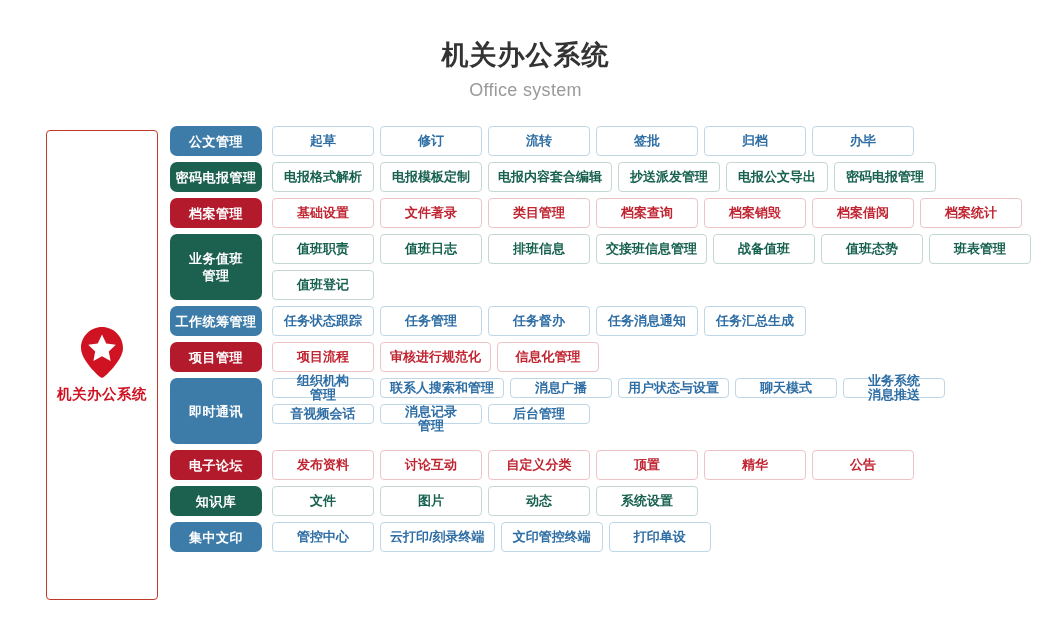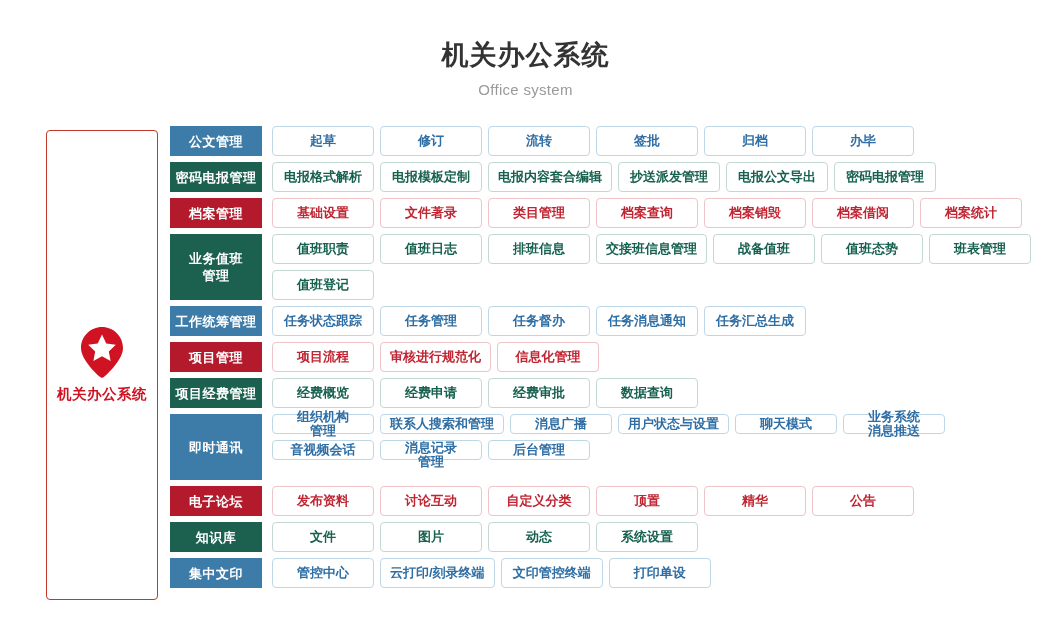--- a/index.html
+++ b/index.html
@@ -13,21 +13,21 @@
     position:relative;
   }
 
   
   .header{width:100%;text-align:center;padding-top:38px;}
   .title{
     font-size:27px;font-weight:bold;color:#333333;
     letter-spacing:1px;line-height:34px;
   }
   .subtitle{
-    font-size:15px;color:#9a9a9a;margin-top:9px;line-height:18px;
+    font-size:18px;color:#9a9a9a;margin-top:9px;line-height:18px;
     letter-spacing:.3px;
     text-align:center;
   }
 
   
   .board{
     position:absolute;left:0;top:120px;width:1051px;height:500px;
   }
 
   
@@ -45,21 +45,21 @@
 
   
   .rows{
     position:absolute;left:170px;top:6px;width:880px;
   }
   .row{
     display:flex;align-items:stretch;margin-bottom:6px;
   }
   .cat{
     flex:0 0 92px;width:92px;
-    border-radius:0;
+    border-radius:7px;
     color:#fff;font-size:13px;font-weight:bold;
     display:flex;align-items:center;justify-content:center;
     text-align:center;line-height:17px;
     letter-spacing:.5px;
     padding:0 2px;box-sizing:border-box;
   }
   .cat.blue {background:#3d7ca9;}
   .cat.green{background:#1c6150;}
   .cat.red  {background:#b31b2c;}
 
@@ -174,29 +174,20 @@
         </div>
       </div>
       <div class="row">
         <div class="cat red">项目管理</div>
         <div class="items red">
           <div class="item">项目流程</div>
           <div class="item">审核进行规范化</div>
           <div class="item">信息化管理</div>
         </div>
       </div>
-      <div class="row">
-        <div class="cat green">项目经费管理</div>
-        <div class="items green">
-          <div class="item">经费概览</div>
-          <div class="item">经费申请</div>
-          <div class="item">经费审批</div>
-          <div class="item">数据查询</div>
-        </div>
-      </div>
       <div class="row tall">
         <div class="cat blue">即时通讯</div>
         <div class="items blue">
           <div class="item two-line" style="flex-direction: column; justify-content: center;">
             <span>组织机构</span>
             <span>管理</span>
           </div>
           <div class="item two-line" style="flex-direction: row; justify-content: center;">
             <span>联系人搜索</span>
             <span>和管理</span>

